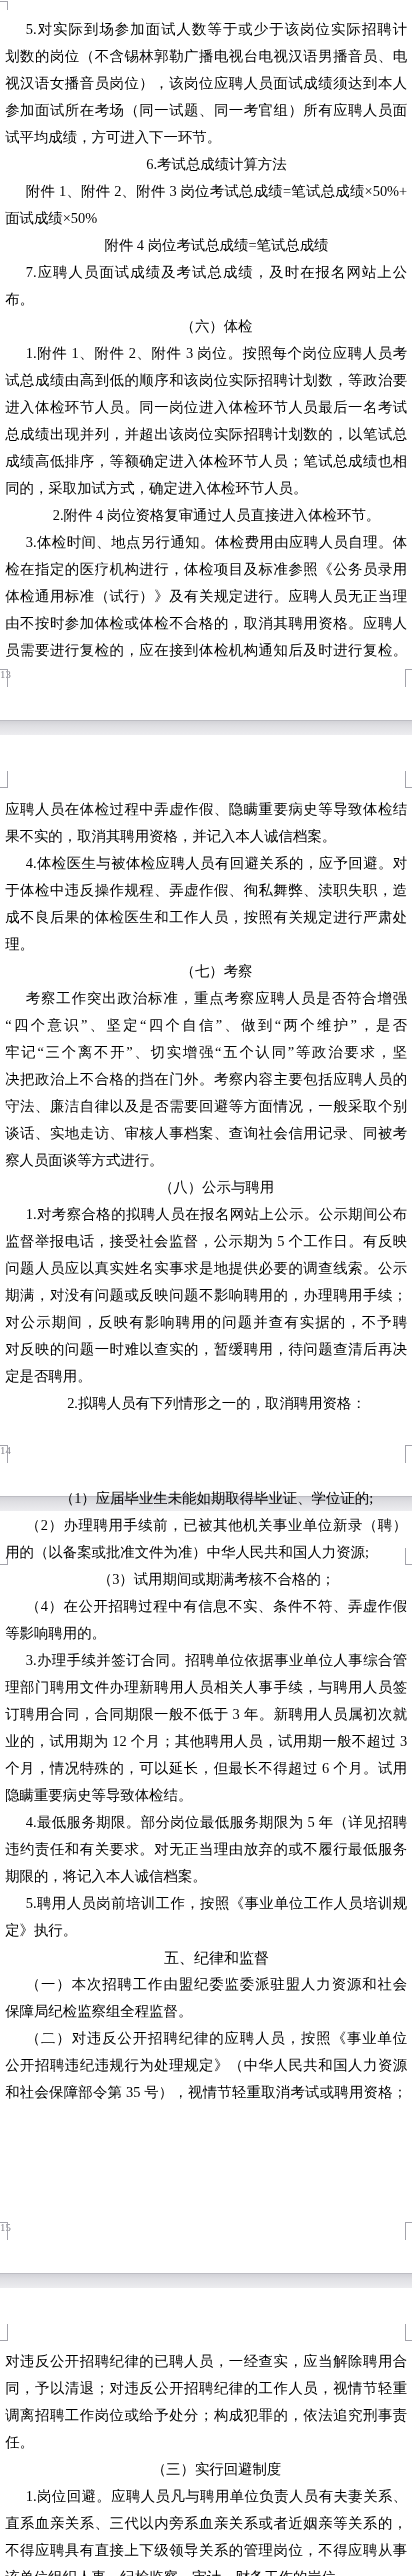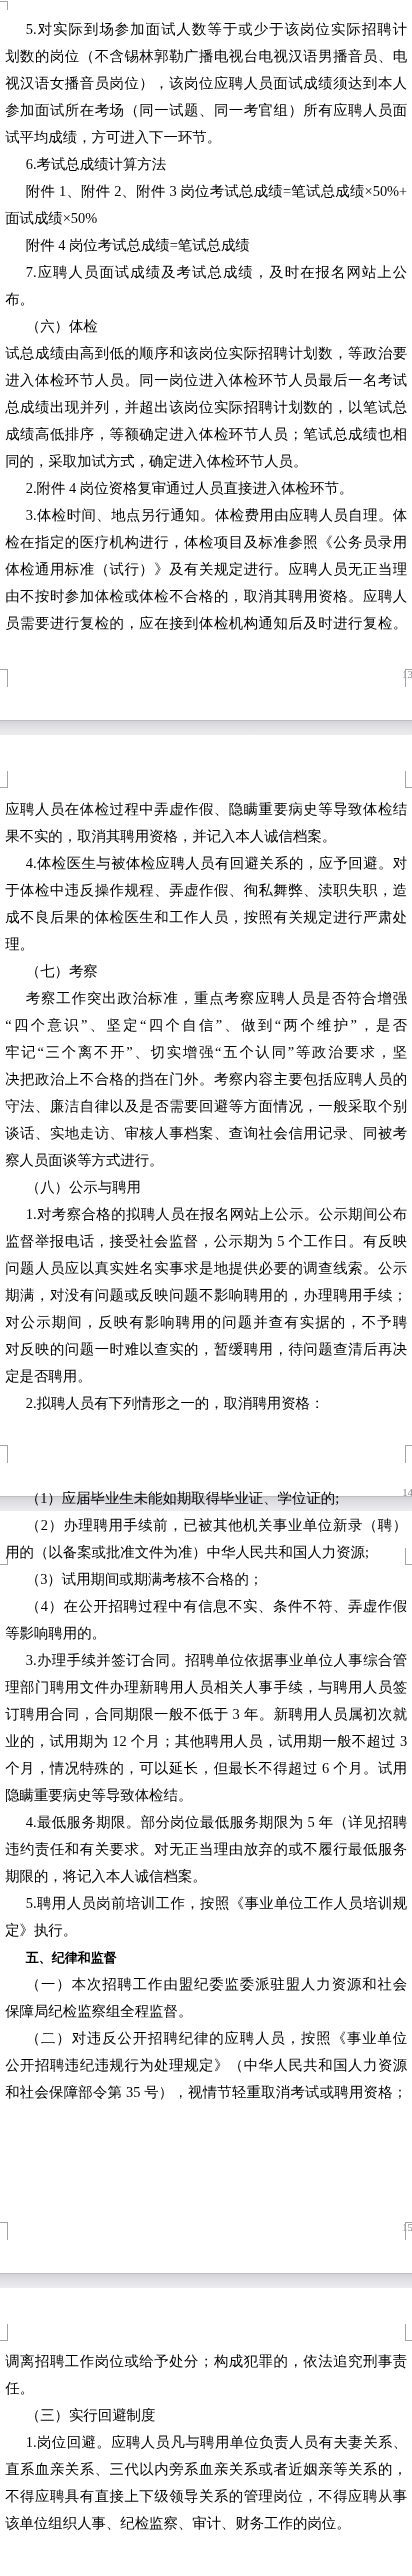--- a/index.html
+++ b/index.html
@@ -24,37 +24,37 @@
     line-height: 27px;
     font-size: 14.4px;
     overflow: hidden;
     white-space: normal;
   }
   .jl {                       
     text-align: justify;
     text-justify: inter-character;
     text-align-last: justify;
   }
-  .in { text-indent: 20.6px; }  
+  .in { text-indent: 20.6px; text-align: center; }  
   .bd { font-weight: normal; }  
   .hs {                       
     font-family: "Liberation Sans", "DejaVu Sans", sans-serif;
-    font-weight: bold;
-    font-size: 13px;
+    font-weight: normal;
+    font-size: 15px;
   } 
   
   .pbreak {
     position: absolute; left: 0; width: 413px; height: 14px;
     background: linear-gradient(to bottom, #d2d2d7 0%, #dfdfe3 35%, #ededf0 100%);
     border-top: 0.5px solid #bdbdc3;
   }
   
   .page-num {
     position: absolute; left: 0; width: 413px; height: 13.4px;
-    text-align: right;
+    text-align: left;
     font-family: "Liberation Serif", "DejaVu Serif", serif;
     font-size: 10.8px; line-height: 13.4px;
     color: #84848c;
   }
   
   .mk {
     position: absolute;
     border: 0 solid #a3a3ab;
   }
   .mk.bl { left: 0;    width: 7.2px; height: 16.5px; border-top-width: 1px;    border-right-width: 0.5px; }
@@ -73,20 +73,21 @@
     <div class="ln jl">视汉语女播音员岗位），该岗位应聘人员面试成绩须达到本人</div>
     <div class="ln jl">参加面试所在考场（同一试题、同一考官组）所有应聘人员面</div>
     <div class="ln">试平均成绩，方可进入下一环节。</div>
     <div class="ln in">6.考试总成绩计算方法</div>
     <div class="ln in jl">附件 1、附件 2、附件 3 岗位考试总成绩=笔试总成绩×50%+</div>
     <div class="ln">面试成绩×50%</div>
     <div class="ln in">附件 4 岗位考试总成绩=笔试总成绩</div>
     <div class="ln in jl">7.应聘人员面试成绩及考试总成绩，及时在报名网站上公</div>
     <div class="ln">布。</div>
     <div class="ln in bd">（六）体检</div>
+    <div class="ln in jl">1.附件 1、附件 2、附件 3 岗位。按照每个岗位应聘人员考</div>
     <div class="ln jl">试总成绩由高到低的顺序和该岗位实际招聘计划数，等政治要求</div>
     <div class="ln jl">进入体检环节人员。同一岗位进入体检环节人员最后一名考试</div>
     <div class="ln jl">总成绩出现并列，并超出该岗位实际招聘计划数的，以笔试总</div>
     <div class="ln jl">成绩高低排序，等额确定进入体检环节人员；笔试总成绩也相</div>
     <div class="ln">同的，采取加试方式，确定进入体检环节人员。</div>
     <div class="ln in">2.附件 4 岗位资格复审通过人员直接进入体检环节。</div>
     <div class="ln in jl">3.体检时间、地点另行通知。体检费用由应聘人员自理。体</div>
     <div class="ln jl">检在指定的医疗机构进行，体检项目及标准参照《公务员录用</div>
     <div class="ln jl">体检通用标准（试行）》及有关规定进行。应聘人员无正当理</div>
     <div class="ln jl">由不按时参加体检或体检不合格的，取消其聘用资格。应聘人</div>
@@ -117,21 +118,21 @@
     <div class="ln in bd">（八）公示与聘用</div>
     <div class="ln in jl">1.对考察合格的拟聘人员在报名网站上公示。公示期间公布</div>
     <div class="ln jl">监督举报电话，接受社会监督，公示期为 5 个工作日。有反映</div>
     <div class="ln jl">问题人员应以真实姓名实事求是地提供必要的调查线索。公示</div>
     <div class="ln jl">期满，对没有问题或反映问题不影响聘用的，办理聘用手续；</div>
     <div class="ln jl">对公示期间，反映有影响聘用的问题并查有实据的，不予聘用；</div>
     <div class="ln jl">对反映的问题一时难以查实的，暂缓聘用，待问题查清后再决</div>
     <div class="ln">定是否聘用。</div>
     <div class="ln in">2.拟聘人员有下列情形之一的，取消聘用资格：</div>
   </div>
-<div class="page-num" style="top:1444px;margin-top:42px;">14</div>
+<div class="page-num" style="top:1444px;">14</div>
 <div class="mk bl" style="top:1445px;"></div>
 <div class="mk br" style="top:1445px;"></div>
 <div class="pbreak" style="top:1496px;"></div>
 
 <div class="mk tl" style="top:1548px;"></div>
 <div class="mk tr" style="top:1548px;"></div>
 <div class="page-text" style="top:1485px;">
     <div class="ln in">（1）应届毕业生未能如期取得毕业证、学位证的;</div>
     <div class="ln in jl">（2）办理聘用手续前，已被其他机关事业单位新录（聘）</div>
     <div class="ln">用的（以备案或批准文件为准）中华人民共和国人力资源;</div>
@@ -157,20 +158,22 @@
     <div class="ln jl">和社会保障部令第 35 号），视情节轻重取消考试或聘用资格；</div>
   </div>
 <div class="page-num" style="top:2221px;">15</div>
 <div class="mk bl" style="top:2222px;"></div>
 <div class="mk br" style="top:2222px;"></div>
 <div class="pbreak" style="top:2273px;"></div>
 
 <div class="mk tl" style="top:2324px;"></div>
 <div class="mk tr" style="top:2324px;"></div>
 <div class="page-text" style="top:2348px;">
+    <div class="ln jl">对违反公开招聘纪律的已聘人员，一经查实，应当解除聘用合</div>
+    <div class="ln jl">同，予以清退；对违反公开招聘纪律的工作人员，视情节轻重</div>
     <div class="ln jl">调离招聘工作岗位或给予处分；构成犯罪的，依法追究刑事责</div>
     <div class="ln">任。</div>
     <div class="ln in bd">（三）实行回避制度</div>
     <div class="ln in jl">1.岗位回避。应聘人员凡与聘用单位负责人员有夫妻关系、</div>
     <div class="ln jl">直系血亲关系、三代以内旁系血亲关系或者近姻亲等关系的，</div>
     <div class="ln jl">不得应聘具有直接上下级领导关系的管理岗位，不得应聘从事</div>
     <div class="ln">该单位组织人事、纪检监察、审计、财务工作的岗位。</div>
   </div>
 
 

